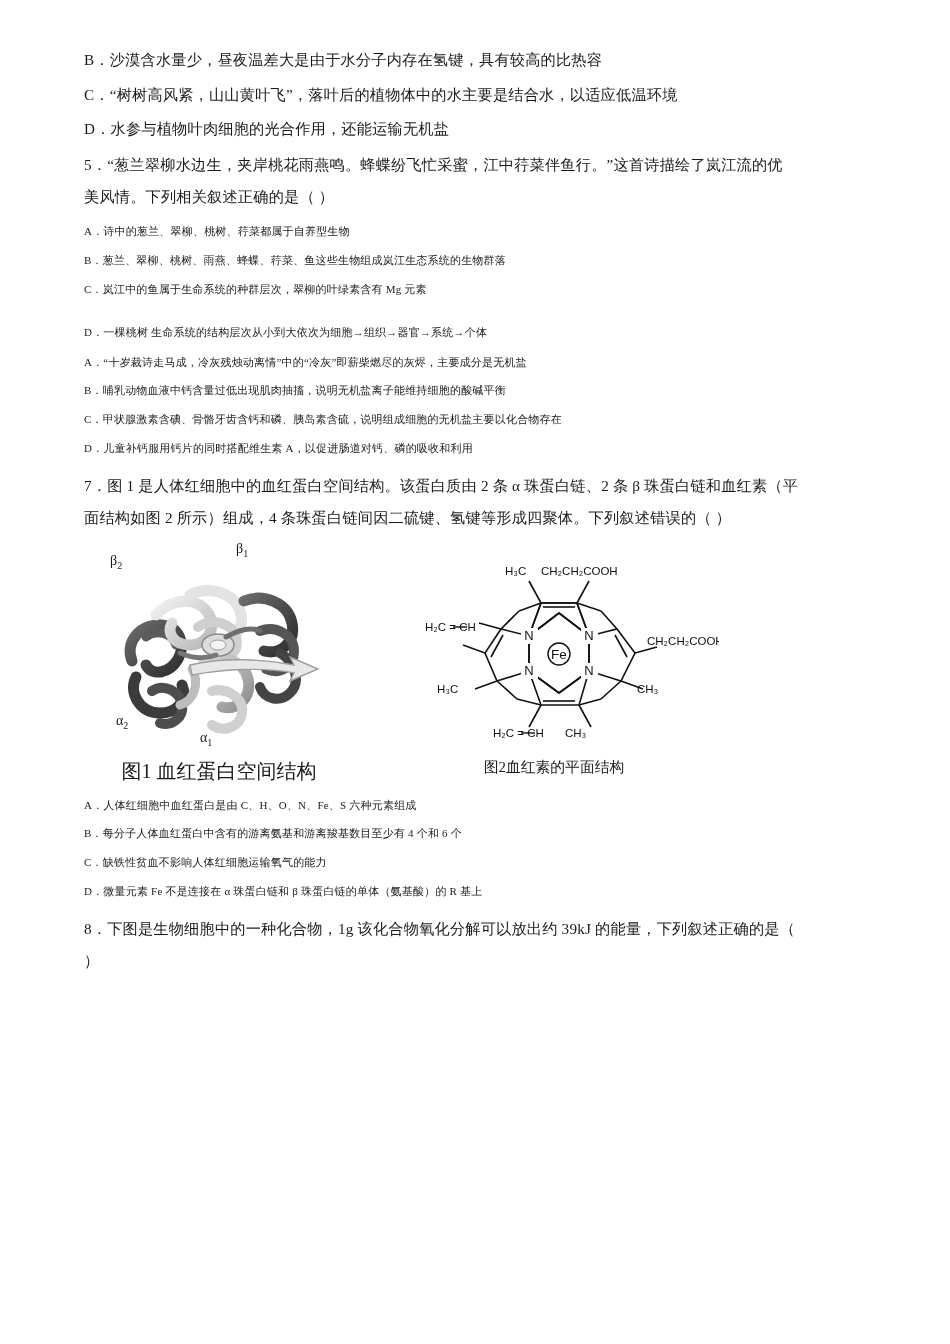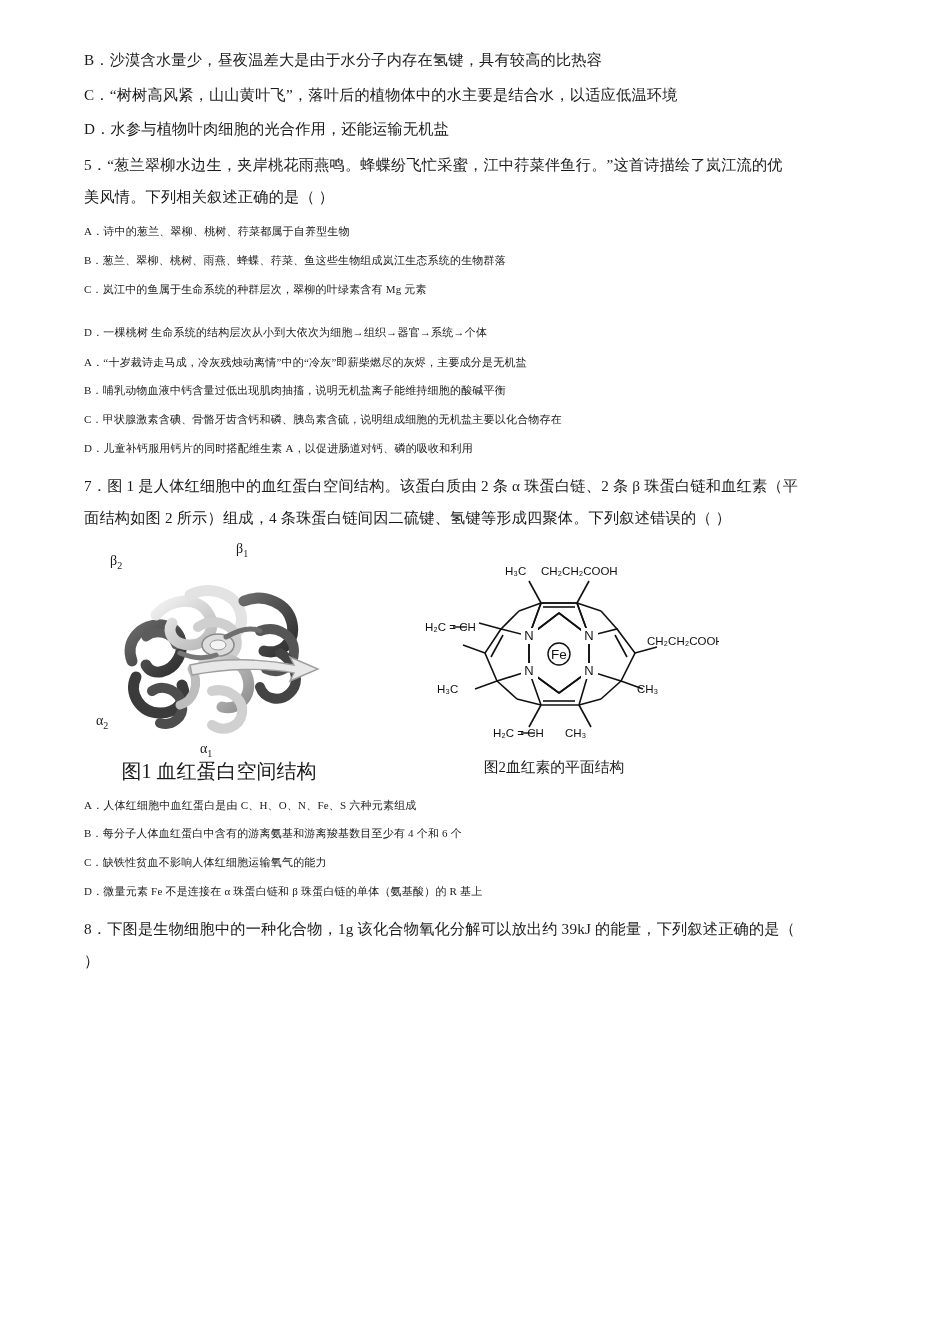--- a/index.html
+++ b/index.html
@@ -146,22 +146,22 @@
         <ellipse cx="124" cy="104" rx="8" ry="5" fill="#f4f4f4" stroke="#9a9a9a" stroke-width="1"></ellipse>
 
         <path d="M96,124 C130,116 170,118 200,124 L196,116 L224,128 L196,140 L200,132 C170,126 130,128 98,134 Z" fill="#e8e8e8" stroke="#9e9e9e" stroke-width="1.4"></path>
 
         <path d="M86,112 C100,118 112,118 122,114" fill="none" stroke="#777" stroke-width="5" stroke-linecap="round"></path>
         <path d="M132,96 C146,88 158,86 166,90" fill="none" stroke="#6e6e6e" stroke-width="5" stroke-linecap="round"></path>
       </svg>
 
       <span class="label-greek" style="left:16px; top:12px;">β<span class="sub">2</span></span>
       <span class="label-greek" style="left:142px; top:0px;">β<span class="sub">1</span></span>
-      <span class="label-greek" style="left:2px; top:172px;">α<span class="sub">2</span></span>
-      <span class="label-greek" style="left:106px; top:200px;">α<span class="sub">1</span></span>
+      <span class="label-greek" style="left:22px; top:172px;">α<span class="sub">2</span></span>
+      <span class="label-greek" style="left:106px; top:189px;">α<span class="sub">1</span></span>
     </div>
 
     <div class="fig2">
       <svg width="330" height="215" viewBox="0 0 330 215">
         <g stroke="#111" stroke-width="1.6" fill="none">
 
           <line x1="140" y1="95" x2="170" y2="72"></line>
           <line x1="170" y1="72" x2="200" y2="95"></line>
           <line x1="200" y1="95" x2="200" y2="130"></line>
           <line x1="200" y1="130" x2="170" y2="152"></line>

